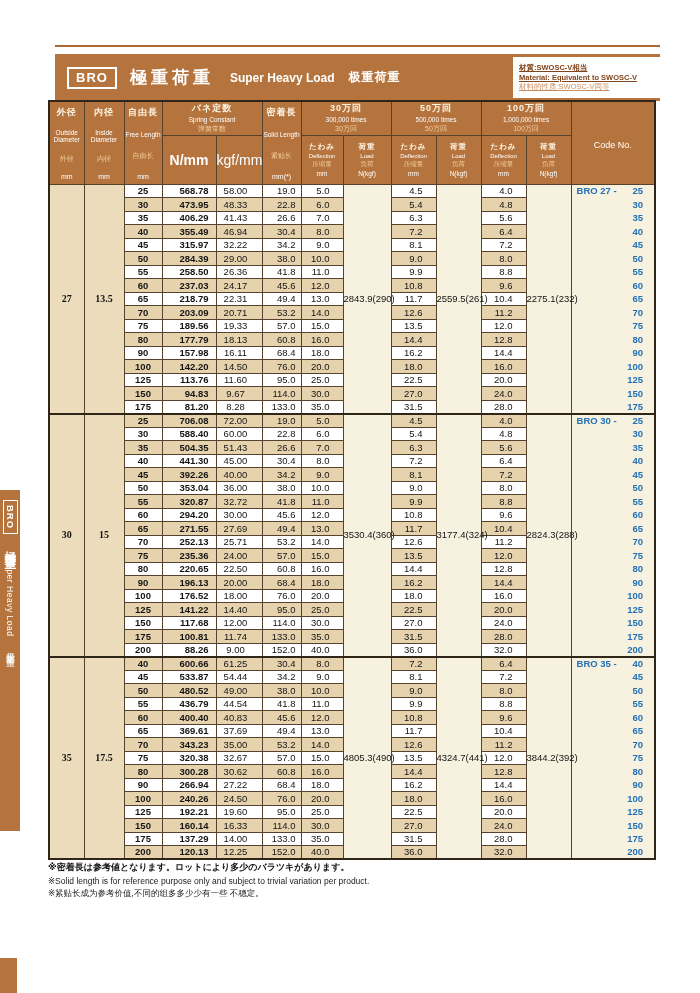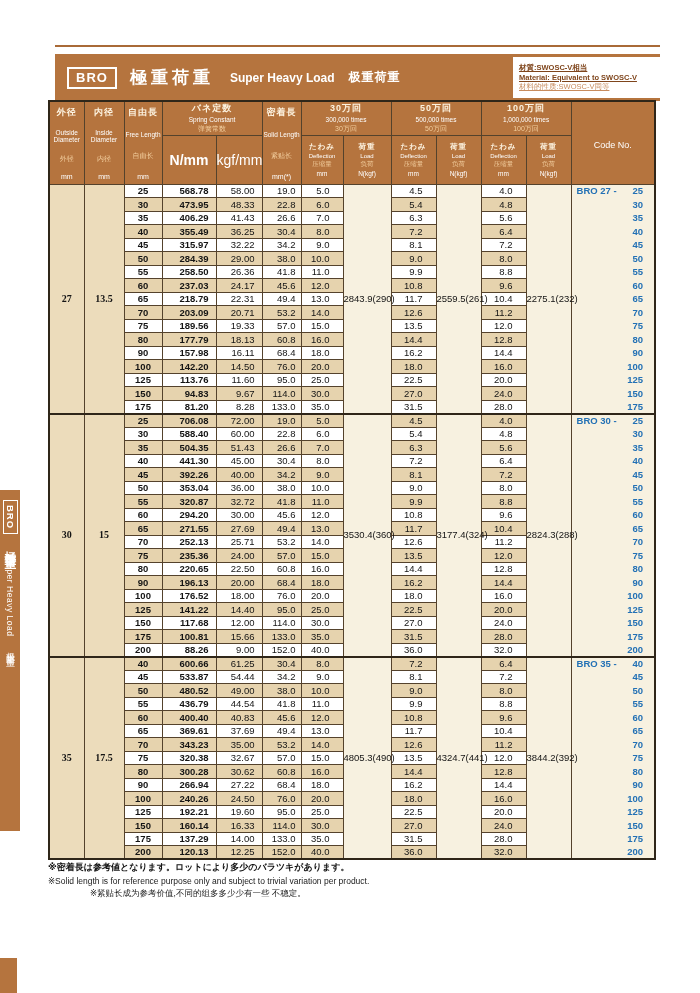--- a/index.html
+++ b/index.html
@@ -38,35 +38,35 @@
   .sub-unit { color:#fff; font-size:14px; font-weight:bold;margin-top:13px; }
 
   tbody tr { height:13.5px; }
   tbody td { border:1px solid #54422c; padding:0; font-size:9.5px; color:#141414;
     vertical-align:middle; line-height:1; background:#fff; }
   tr.alt td.s { background:#e6d3ae; }
   td.beige { background:#ecdcbb; font-weight:bold; font-size:10px; text-align:center;font-family:Liberation Serif, serif; }
   td.cream { background:#f7f1e0; }
   td.free { text-align:center; font-weight:bold; }
   td.nmm { text-align:right; padding-right:7px; font-weight:bold; }
-  td.kgf { text-align:right; padding-right:7px; }
+  td.kgf { text-align:center; padding-right:7px; }
   td.solid { text-align:right; padding-right:5px; }
   td.defl { text-align:right; padding-right:13px; }
   .lstack { display:flex; flex-direction:row; align-items:center; line-height:1.25; font-size:9.5px; color:#141414; }
   td.code { color:#2371b5; font-weight:bold; border-top:none; border-bottom:none; }
   .crow { display:flex; align-items:center; justify-content:flex-end; padding-right:11px; height:100%; }
   .cp { margin-right:auto; padding-left:5px; white-space:nowrap; }
   .cn { white-space:nowrap; }
   tr.gs td { border-top:2px solid #2f2619; }
 
   
   .notes { position:absolute; left:48px; top:861px; }
   .note-ja { font-size:9px; font-weight:bold; color:#111; line-height:1.5; }
   .note-en { font-size:8.5px; color:#222; line-height:1.5; }
-  .note-zh { font-size:8.5px; color:#222; line-height:1.5;margin-left:42px; }
+  .note-zh { font-size:8.5px; color:#222; line-height:1.5; }
 
   .side-tab { position:absolute; left:0; top:490px; width:20px; height:341px; background:#b5743e;
     writing-mode:vertical-rl; text-orientation:mixed; color:#fff; display:flex;
     align-items:center; padding-top:10px; }
   .side-inner { display:flex; align-items:center; }
   .sb-badge { border:1px solid #fff; font-weight:bold; font-size:9.5px; padding:4px 1px; letter-spacing:1px; }
   .sb-ja { font-size:11.5px; font-weight:bold; letter-spacing:2px; margin-top:8px; }
   .sb-en { font-size:8.5px; margin-top:8px; letter-spacing:0.5px; }
   .sb-zh { font-size:9px; letter-spacing:2px; margin-top:8px; }
 
@@ -292,21 +292,21 @@
             <td class="s defl">5.6</td>
             <td class="cream code">
               <div class="crow">
                 <span class="cn">35</span>
               </div>
             </td>
           </tr>
           <tr class="alt">
             <td class="s free">40</td>
             <td class="s nmm">355.49</td>
-            <td class="s kgf">36.25</td>
+            <td class="s kgf">46.94</td>
             <td class="s solid">30.4</td>
             <td class="s defl">8.0</td>
             <td class="s defl">7.2</td>
             <td class="s defl">6.4</td>
             <td class="cream code">
               <div class="crow">
                 <span class="cn">40</span>
               </div>
             </td>
           </tr>
@@ -733,21 +733,21 @@
             <td class="s defl">24.0</td>
             <td class="cream code">
               <div class="crow">
                 <span class="cn">150</span>
               </div>
             </td>
           </tr>
           <tr class="alt">
             <td class="s free">175</td>
             <td class="s nmm">100.81</td>
-            <td class="s kgf">15.66</td>
+            <td class="s kgf">11.74</td>
             <td class="s solid">133.0</td>
             <td class="s defl">35.0</td>
             <td class="s defl">31.5</td>
             <td class="s defl">28.0</td>
             <td class="cream code">
               <div class="crow">
                 <span class="cn">175</span>
               </div>
             </td>
           </tr>

